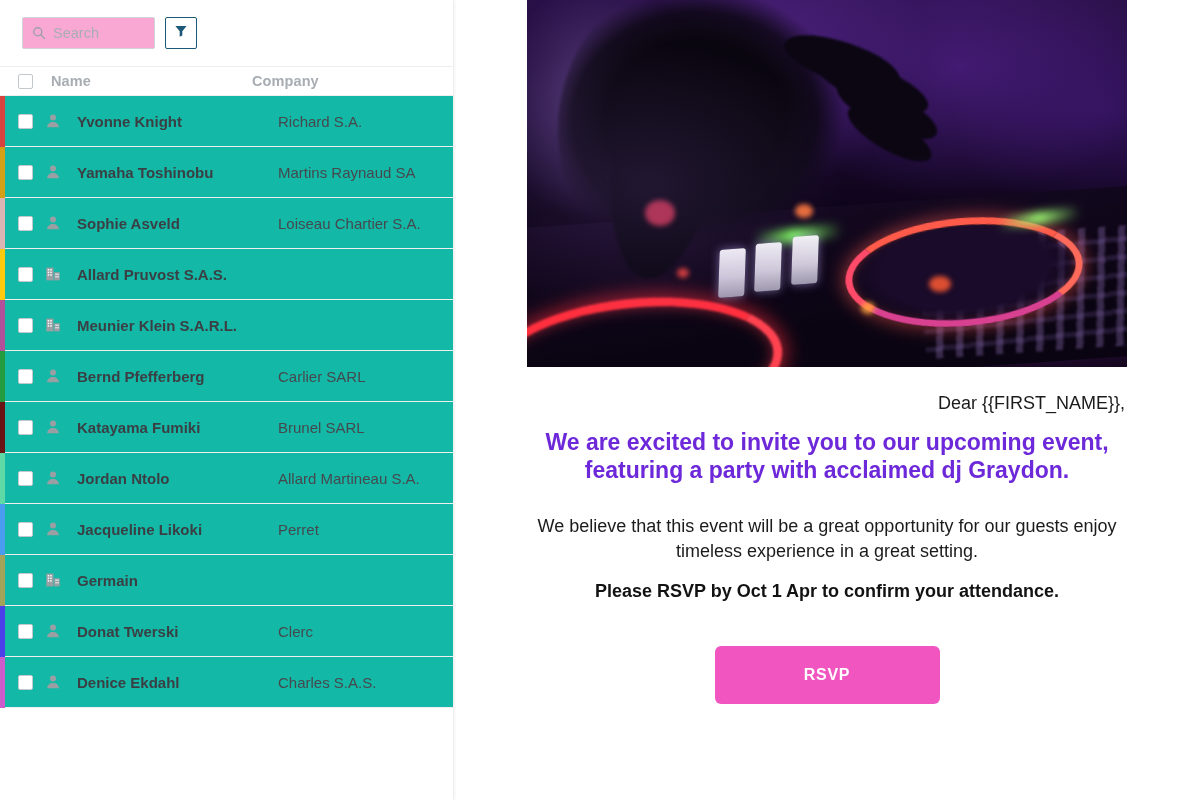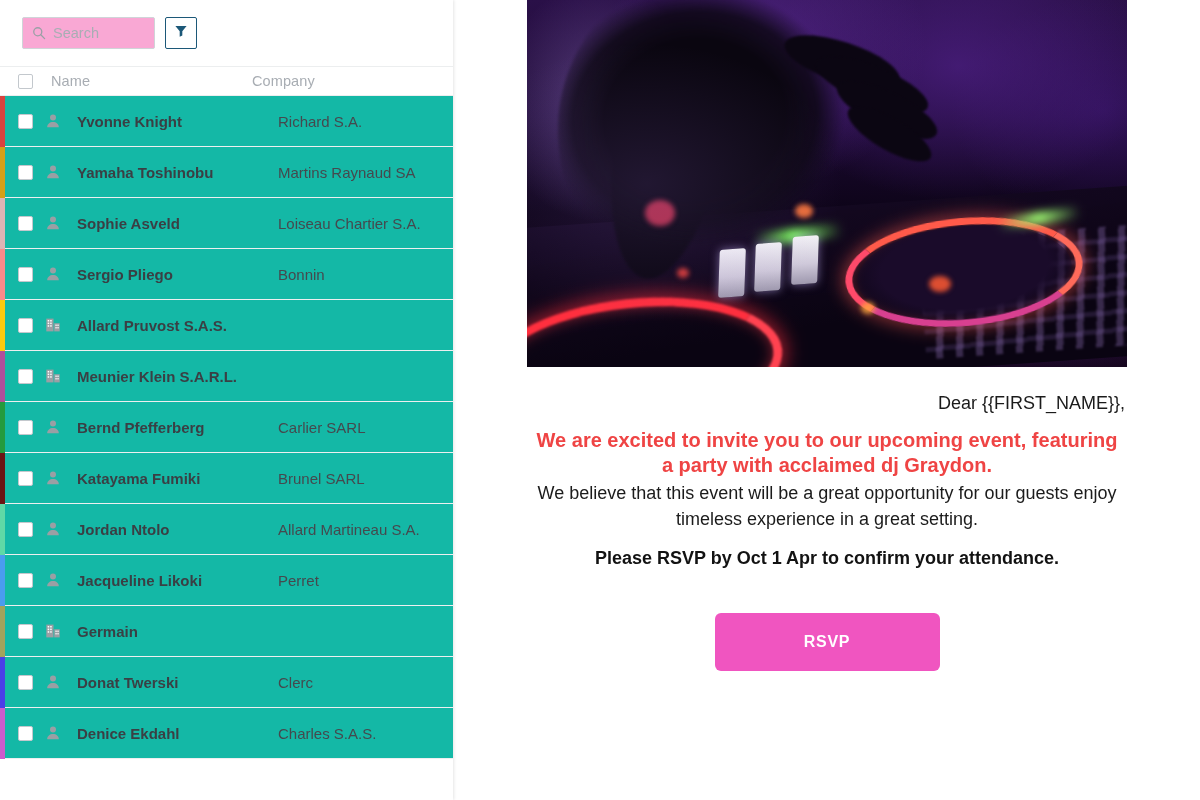--- a/index.html
+++ b/index.html
@@ -69,21 +69,21 @@
     background: #fff;
   }
   .col-accent { width: 5px; flex: 0 0 5px; }
   .col-check { width: 40px; flex: 0 0 40px; display: flex; align-items: center; justify-content: center; }
   .col-icon  { width: 26px; flex: 0 0 26px; display: flex; align-items: center; }
   .col-name  { flex: 0 0 207px; }
   .col-company { flex: 1 1 auto; }
   .th {
     font-size: 14.5px;
     color: #a8adb3;
-    font-weight: 400;
+    font-weight: 700;
     letter-spacing: .1px;
   }
   .table-header .col-name { padding-left: 6px; }
 
   .cbox {
     width: 15px; height: 15px;
     border: 1px solid #c3c8cd;
     border-radius: 2px;
     background: #fff;
     cursor: pointer;
@@ -253,24 +253,24 @@
     pointer-events: none;
   }
 
   .email-body { padding: 26px 2px 0 2px; text-align: center; }
   .greeting {
     font-size: 18px; color: #1b1b1b; font-weight: 400;
     margin-bottom: 14px;
     text-align: right;
   }
   .headline {
-    font-size: 20px; font-weight: bold; color: #ef4444;
+    font-size: 23px; font-weight: bold; color: #6d28d9;
     line-height: 1.23;
     padding: 0 4px;
-    margin-bottom: 4px;
+    margin-bottom: 29px;
   }
   .body-text {
     font-size: 18px; color: #1b1b1b; font-weight: 400;
     line-height: 1.42;
     padding: 0 0px;
     margin-bottom: 16px;
   }
   .rsvp-line {
     font-size: 18px; font-weight: bold; color: #121212;
     margin-bottom: 44px;
@@ -357,34 +357,20 @@
             <span class="cbox"></span>
           </div>
           <div class="col-icon">
             <svg width="16" height="16" viewBox="0 0 16 16">
               <circle cx="8" cy="4.6" r="3" class="icon-gray"></circle>
               <path d="M2.2 14.2c0-3.2 2.6-5.2 5.8-5.2s5.8 2 5.8 5.2z" class="icon-gray"></path>
             </svg>
           </div>
           <div class="col-name">Sophie Asveld</div>
           <div class="col-company">Loiseau Chartier S.A.</div>
-        </div>
-        <div class="row">
-          <div class="col-accent" style="background:#fa8a8a"></div>
-          <div class="col-check">
-            <span class="cbox"></span>
-          </div>
-          <div class="col-icon">
-            <svg width="16" height="16" viewBox="0 0 16 16">
-              <circle cx="8" cy="4.6" r="3" class="icon-gray"></circle>
-              <path d="M2.2 14.2c0-3.2 2.6-5.2 5.8-5.2s5.8 2 5.8 5.2z" class="icon-gray"></path>
-            </svg>
-          </div>
-          <div class="col-name">Sergio Pliego</div>
-          <div class="col-company">Bonnin</div>
         </div>
         <div class="row">
           <div class="col-accent" style="background:#fdca0f"></div>
           <div class="col-check">
             <span class="cbox"></span>
           </div>
           <div class="col-icon">
             <svg width="16" height="16" viewBox="0 0 16 16">
               <rect x="1.3" y="1.6" width="7.2" height="12.8" class="icon-gray"></rect>
               <rect x="9.2" y="6.2" width="5.5" height="8.2" class="icon-gray"></rect>

